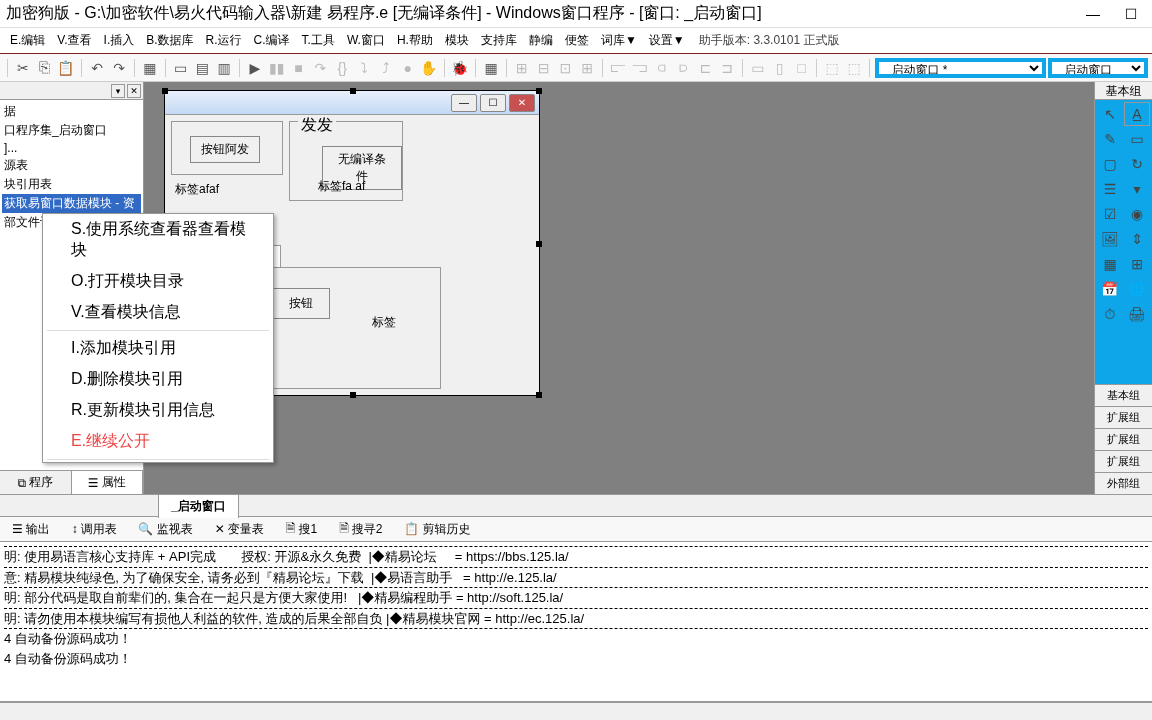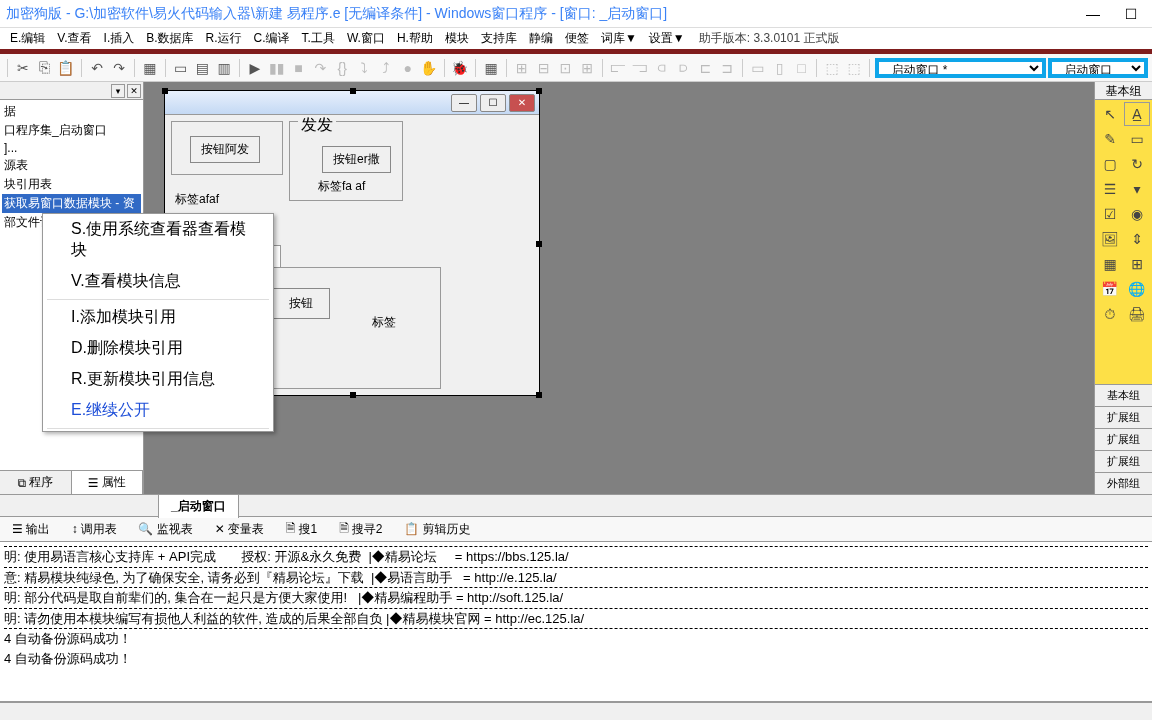--- a/index.html
+++ b/index.html
@@ -1,23 +1,23 @@
 <!DOCTYPE html>
 <html><head>
 <meta charset="utf-8">
 <style>
 * { box-sizing: border-box; margin: 0; padding: 0; font-family: "Microsoft YaHei", SimSun, sans-serif; }
 body { font-size: 12px; background: #f0f0f0; width: 1152px; height: 720px; overflow: hidden; position: relative; }
 
 .title-bar { height: 28px; background: #fff; display: flex; align-items: center; padding: 0 6px; border-bottom: 1px solid #ddd; }
-.title-bar .title { flex: 1; font-size: 14px; color: #3b82f6; white-space: nowrap; overflow: hidden; }
+.title-bar .title { flex: 1; font-size: 16px; color: #000000; white-space: nowrap; overflow: hidden; }
 .title-bar .win-btns { display: flex; gap: 8px; }
 .title-bar .win-btn { width: 30px; height: 20px; display: flex; align-items: center; justify-content: center; cursor: pointer; font-size: 14px; }
 
-.menu-bar { height: 26px; background: #fff; display: flex; align-items: center; padding: 0 4px; border-bottom: 5px solid #7f1d1d; }
+.menu-bar { height: 26px; background: #fff; display: flex; align-items: center; padding: 0 4px; border-bottom: 1px solid #7f1d1d; }
 .menu-item { padding: 3px 6px; cursor: pointer; font-size: 12px; }
 .menu-version { margin-left: 8px; font-size: 12px; color: #444; }
 
 .toolbar1 { height: 28px; background: #f8f8f8; border-bottom: 1px solid #ccc; display: flex; align-items: center; padding: 0 4px; gap: 2px; }
 .tb-btn { width: 22px; height: 22px; display: flex; align-items: center; justify-content: center; cursor: pointer; color: #555; font-size: 14px; }
 .tb-sep { width: 1px; height: 18px; background: #ccc; margin: 0 3px; }
 .tb-combo { height: 20px; font-size: 12px; border: 4px solid #0ea5e9; background: #fff; padding: 0 2px; }
 
 .main-area { display: flex; height: 412px; }
 
@@ -37,24 +37,24 @@
 .form-win-btn { width: 26px; height: 18px; border: 1px solid #888; border-radius: 2px; display: flex; align-items: center; justify-content: center; font-size: 10px; cursor: pointer; background: #eee; }
 .form-win-btn.close { background: #c75050; color: #fff; }
 .form-body { position: relative; height: calc(100% - 24px); background-image: radial-gradient(circle, #888 0.5px, transparent 0.5px); background-size: 8px 8px; background-color: #f0f0f0; }
 .form-frame { position: absolute; border: 1px solid #999; background: #f0f0f0; }
 .form-button { position: absolute; border: 1px solid #888; background: #f0f0f0; padding: 4px 10px; font-size: 12px; text-align: center; cursor: pointer; }
 .form-label { position: absolute; font-size: 12px; }
 .sel-handle { position: absolute; width: 6px; height: 6px; background: #000; }
 
 .context-menu { position: absolute; left: 42px; top: 213px; width: 232px; background: #fff; border: 1px solid #999; box-shadow: 2px 2px 4px rgba(0,0,0,0.3); z-index: 100; }
 .ctx-item { padding: 5px 12px 5px 28px; cursor: pointer; font-size: 16px; }
-.ctx-item.disabled { color: #1d4ed8; }
+.ctx-item.disabled { color: #ef4444; }
 .ctx-sep { height: 1px; background: #ddd; margin: 2px 4px; }
 
-.right-panel { width: 58px; background: #fde047; border-left: 1px solid #999; display: flex; flex-direction: column; }
+.right-panel { width: 58px; background: #0ea5e9; border-left: 1px solid #999; display: flex; flex-direction: column; }
 .right-header { height: 18px; border-bottom: 1px solid #999; text-align: center; font-size: 12px; padding-top: 1px; background: #f0f0f0; }
 .tool-grid { display: grid; grid-template-columns: 1fr 1fr; gap: 1px; padding: 2px; }
 .tool-cell { width: 26px; height: 24px; border: 1px solid transparent; display: flex; align-items: center; justify-content: center; cursor: pointer; font-size: 14px; color: #444; }
 .right-tabs { margin-top: auto; }
 .right-tab { border-top: 1px solid #999; padding: 3px; text-align: center; font-size: 11px; cursor: pointer; background: #f0f0f0; }
 
 .bottom-tabs { height: 22px; background: #f0f0f0; border-top: 1px solid #999; display: flex; align-items: center; padding-left: 158px; }
 .bottom-tab { padding: 3px 12px; border: 1px solid #999; border-bottom: none; margin-right: 2px; cursor: pointer; background: #f0f0f0; font-size: 12px; }
 .bottom-tab.active { background: #fff; font-weight: bold; }
 
@@ -186,24 +186,24 @@
         <div class="form-win-btn">—</div>
         <div class="form-win-btn">☐</div>
         <div class="form-win-btn close">✕</div>
       </div>
       <div class="form-body">
         <div class="form-frame" style="left:6px; top:6px; width:112px; height:54px;">
           <div class="form-button" style="left:18px; top:14px;">按钮阿发</div>
         </div>
         <div class="form-frame" style="left:124px; top:6px; width:114px; height:80px;">
           <div style="position:absolute; left:8px; top:-7px; background:#f0f0f0; padding:0 3px; font-size:16px;">发发</div>
-          <div class="form-button" style="left:32px; top:24px;">按钮er撒</div>
+          <div class="form-button" style="left:32px; top:24px;">无编译条件</div>
           <div class="form-label" style="left:28px; top:56px;">标签fa af</div>
         </div>
-        <div class="form-label" style="left:10px; top:76px;">标签afaf</div>
+        <div class="form-label" style="left:10px; top:66px;">标签afaf</div>
         <div class="form-frame" style="left:-60px; top:130px; width:176px; height:24px; background:#fff;"></div>
         <div class="form-frame" style="left:-60px; top:152px; width:336px; height:122px; background:#f0f0f0;">
           <div class="form-button" style="left:166px; top:20px; padding:6px 16px;">按钮</div>
           <div class="form-label" style="left:266px; top:46px;">标签</div>
         </div>
       </div>
       <div class="sel-handle" style="left:-3px; top:-3px;"></div>
       <div class="sel-handle" style="left:185px; top:-3px;"></div>
       <div class="sel-handle" style="right:-3px; top:-3px;"></div>
       <div class="sel-handle" style="left:-3px; bottom:-3px;"></div>
@@ -240,20 +240,21 @@
       <div class="right-tab">扩展组</div>
       <div class="right-tab">扩展组</div>
       <div class="right-tab">扩展组</div>
       <div class="right-tab">外部组</div>
     </div>
   </div>
 </div>
 
 <div class="context-menu">
   <div class="ctx-item">S.使用系统查看器查看模块</div>
+  <div class="ctx-item">O.打开模块目录</div>
   <div class="ctx-item">V.查看模块信息</div>
   <div class="ctx-sep"></div>
   <div class="ctx-item">I.添加模块引用</div>
   <div class="ctx-item">D.删除模块引用</div>
   <div class="ctx-item">R.更新模块引用信息</div>
   <div class="ctx-item disabled">E.继续公开</div>
   <div class="ctx-sep"></div>
 </div>
 
 <div class="bottom-tabs">

